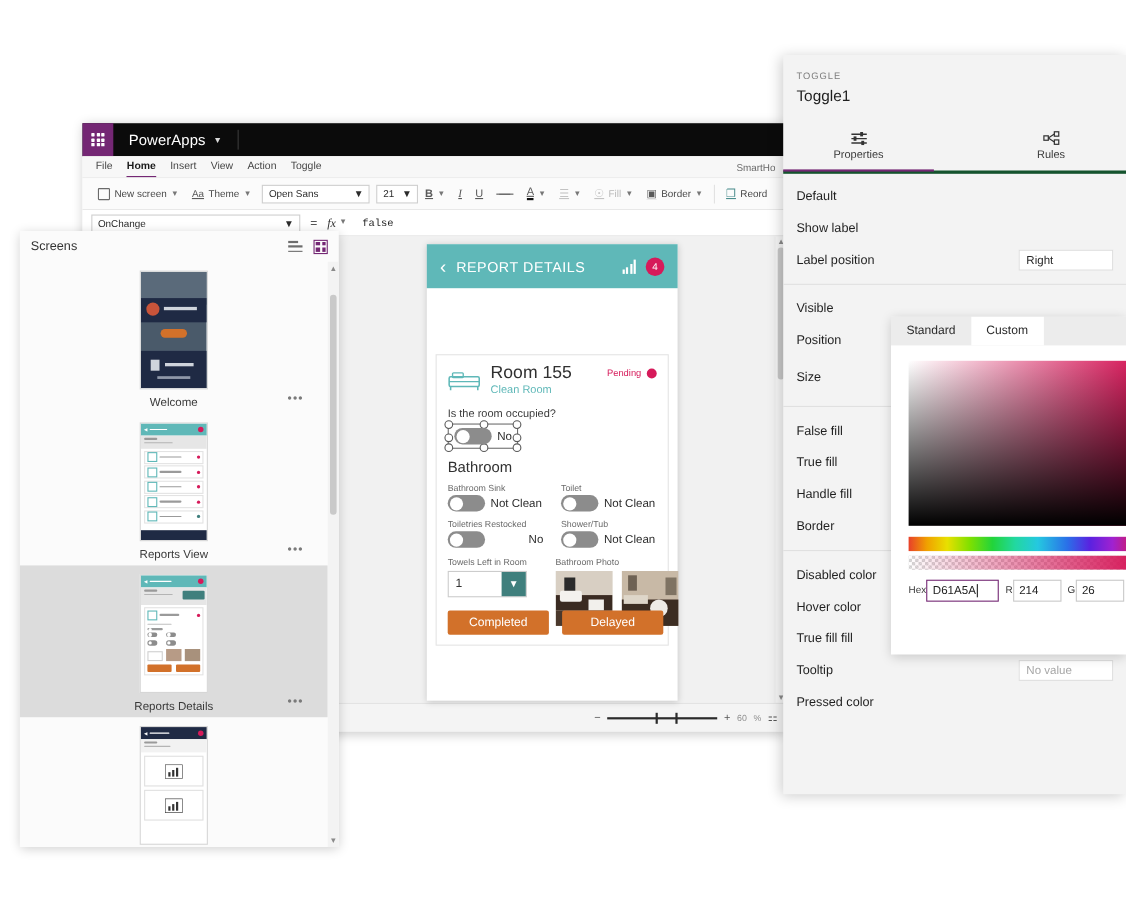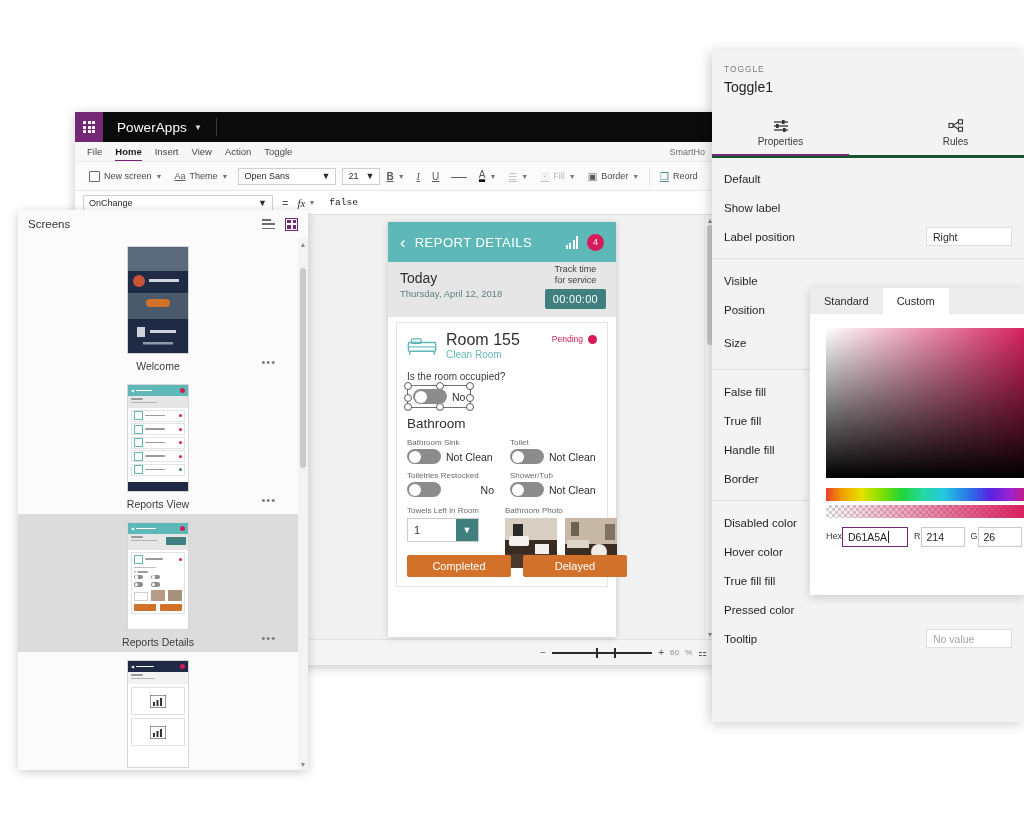--- a/index.html
+++ b/index.html
@@ -192,21 +192,21 @@
     width:72px;height:24px;border:1px solid #cccccc;background:#fff;display:flex;align-items:center;
     justify-content:space-between;box-sizing:border-box;margin-top:3px;
   }
   #towels-sel .val{font-size:11px;color:#333;padding-left:6px;}
   #towels-sel .drop{
     width:22px;height:22px;background:#3f7f7d;color:#fff;display:flex;align-items:center;justify-content:center;
     font-size:9px;
   }
   .photo{width:52px;height:50px;overflow:hidden;display:inline-block;margin-right:4px;}
   #btn-row{
-    position:absolute;left:10px;bottom:9px;width:220px;display:flex;gap:12px;
+    position:absolute;left:10px;bottom:9px;width:196px;display:flex;gap:12px;
   }
   .act-btn{
     flex:1;height:22px;background:#d2712a;color:#ffffff;font-size:11px;
     display:flex;align-items:center;justify-content:center;border-radius:2px;
   }
 
   
   #screens-panel{
     left:18px;top:210px;width:290px;height:560px;background:#fbfbfb;
     box-shadow:0 2px 10px rgba(0,0,0,.20);
@@ -480,31 +480,20 @@
     <span id="ph-title">REPORT DETAILS</span>
     <span id="ph-signal">
       <i style="height:4px;"></i>
         <i style="height:6px;"></i>
         <i style="height:9px;"></i>
         <i style="height:13px;"></i>
     </span>
     <span id="ph-badge">4</span>
   </div>
 
-  <div class="abs" id="ph-sub">
-    <div id="ph-today">Today</div>
-    <div id="ph-date">Thursday, April 12, 2018</div>
-    <div id="track-wrap">
-      <div id="track-label">
-        <div>Track time</div>
-        <div>for service</div>
-      </div>
-      <div id="timer">00:00:00</div>
-    </div>
-  </div>
 
   <div class="abs" id="ph-card">
     <div id="room-row">
       <svg id="bed-icon" viewBox="0 0 34 24">
         <rect x="1.5" y="8" width="31" height="10" rx="1.5" fill="none" stroke="#5fb8b8" stroke-width="1.6"></rect>
         <rect x="5" y="4" width="11" height="5" rx="1" fill="none" stroke="#5fb8b8" stroke-width="1.4"></rect>
         <line x1="3" y1="18" x2="3" y2="22" stroke="#5fb8b8" stroke-width="1.6"></line>
         <line x1="31" y1="18" x2="31" y2="22" stroke="#5fb8b8" stroke-width="1.6"></line>
         <line x1="1.5" y1="13" x2="32.5" y2="13" stroke="#5fb8b8" stroke-width="1.2"></line>
       </svg>
@@ -865,25 +854,25 @@
     <div class="pp-row">
       <span>Disabled color</span>
     </div>
     <div class="pp-row">
       <span>Hover color</span>
     </div>
     <div class="pp-row">
       <span>True fill fill</span>
     </div>
     <div class="pp-row">
-      <span>Pressed color</span>
-    </div>
-    <div class="pp-row">
       <span>Tooltip</span>
       <span class="val empty">No value</span>
+    </div>
+    <div class="pp-row">
+      <span>Pressed color</span>
     </div>
   </div>
 </div>
 
 <div class="abs" id="color-picker">
   <div id="cp-tabs">
     <div class="cp-tab">Standard</div>
     <div class="cp-tab active">Custom</div>
   </div>
   <div id="cp-sv"></div>

